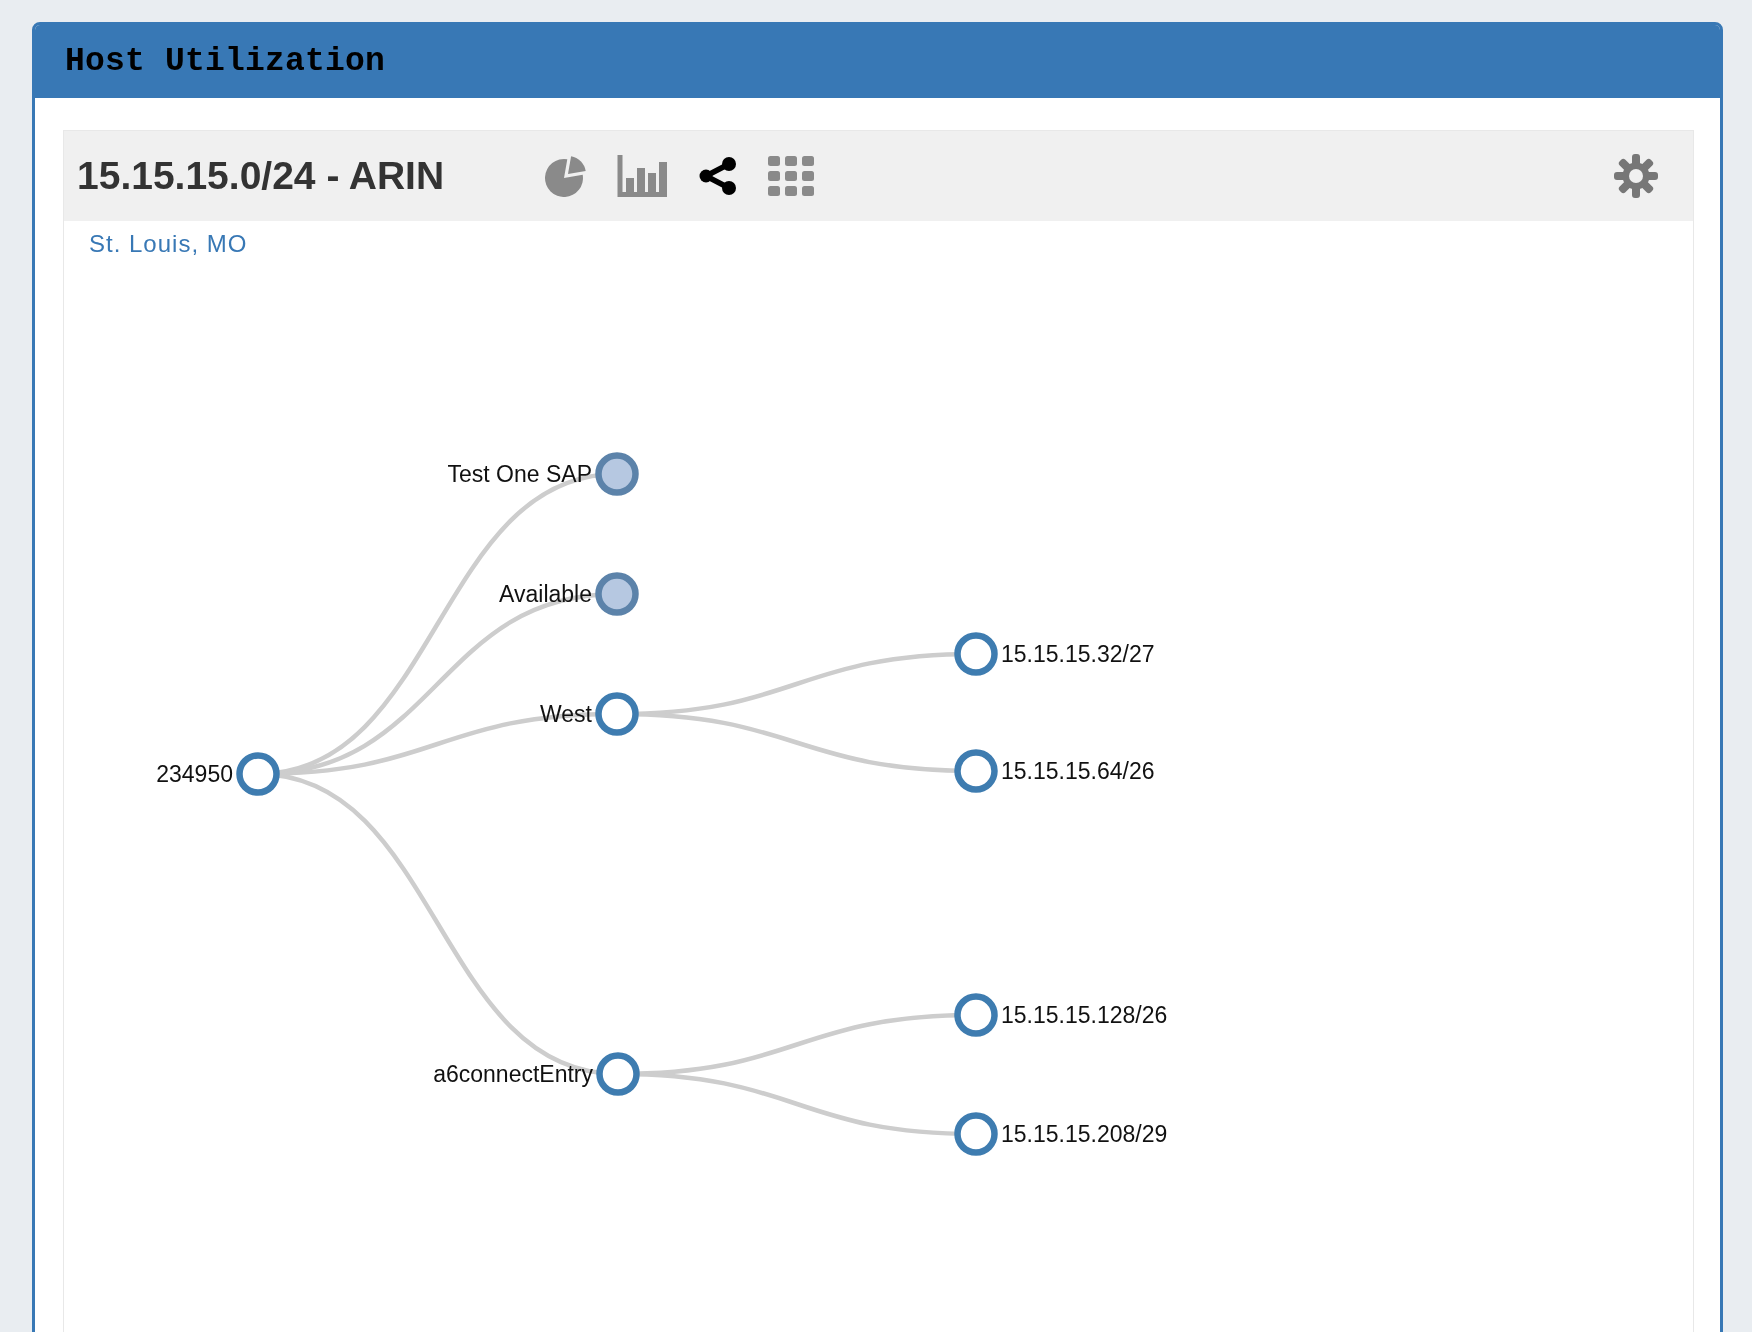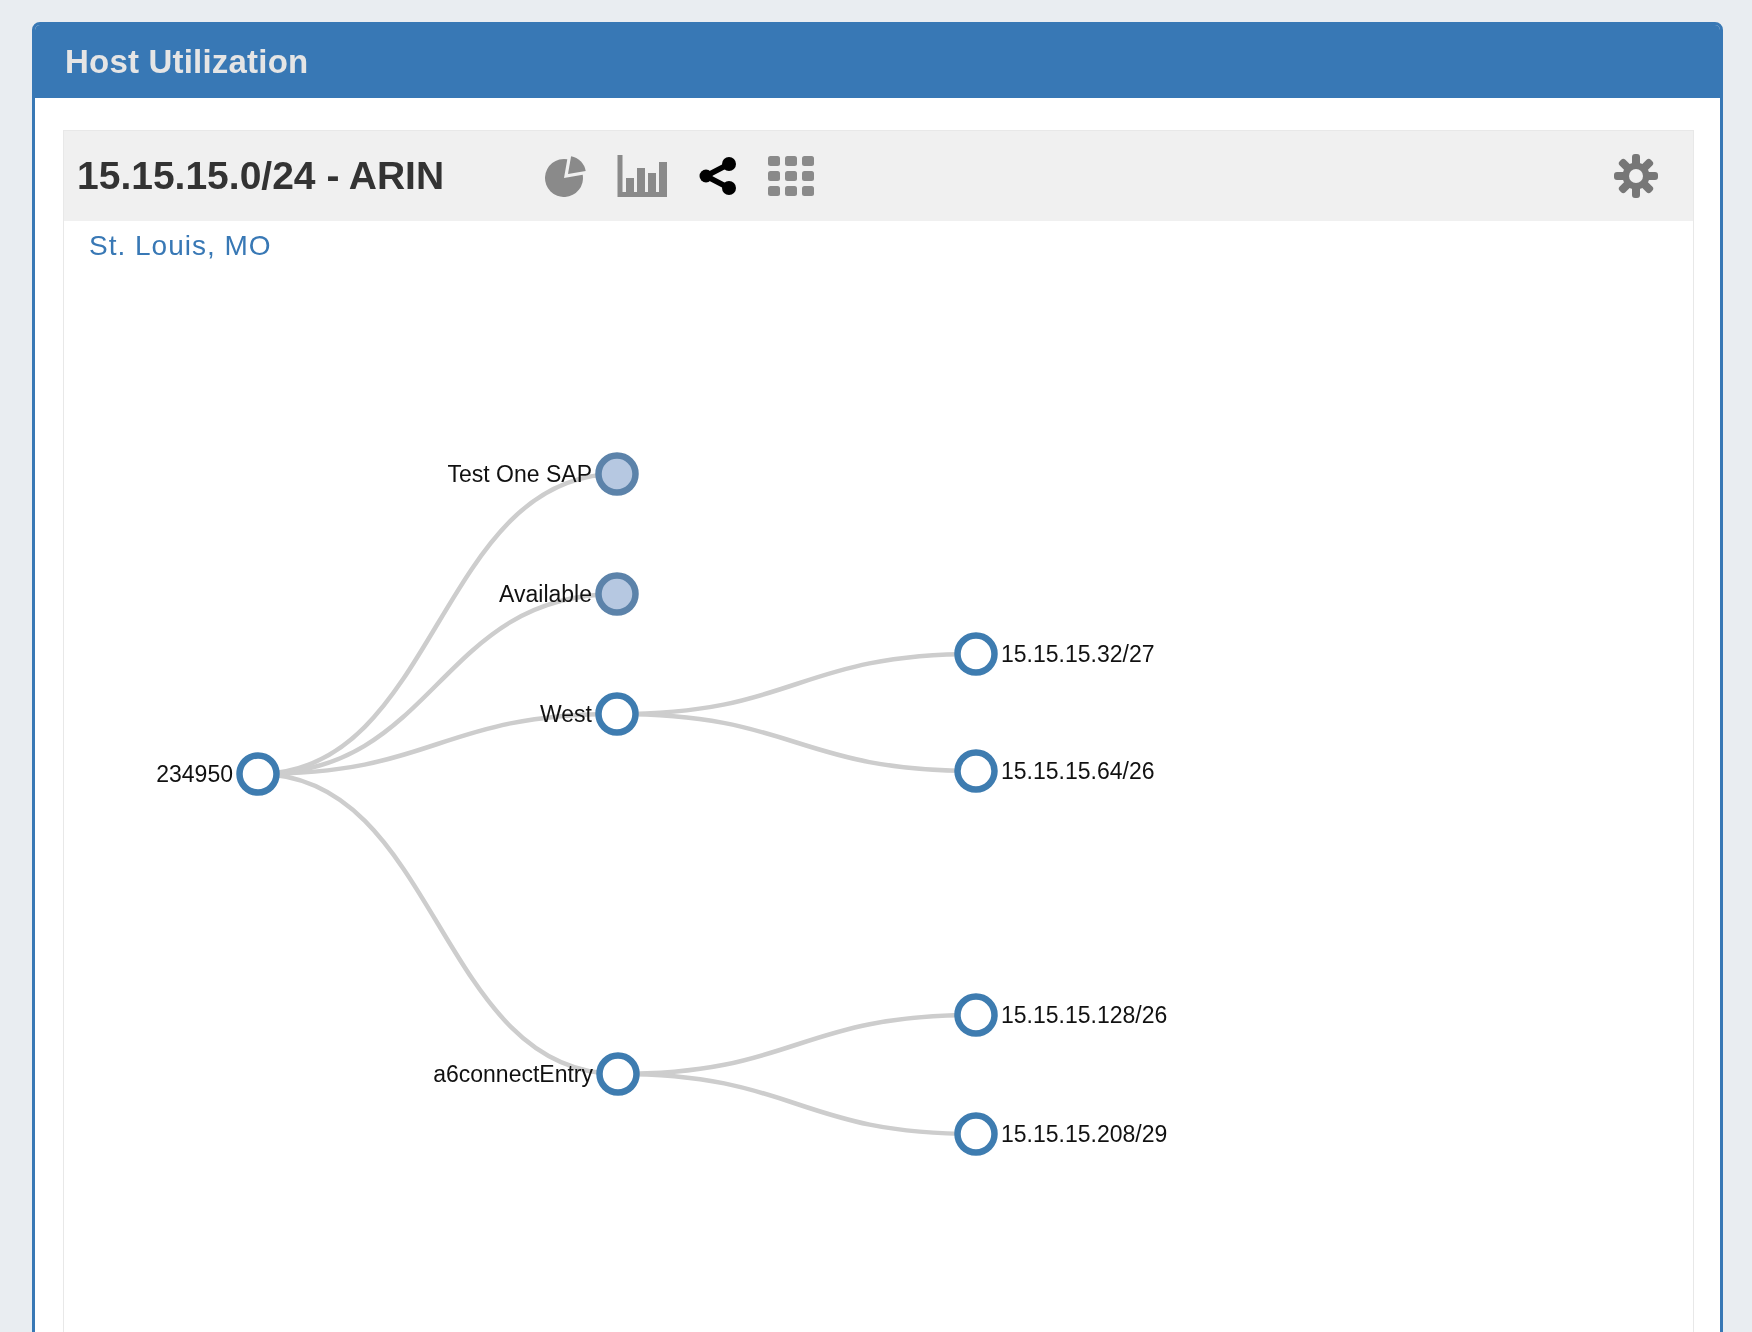--- a/index.html
+++ b/index.html
@@ -12,41 +12,41 @@
     position:absolute;left:32px;top:22px;width:1691px;height:1400px;
     box-sizing:border-box;background:#fff;
     border:3px solid var(--accent-blue,#3878b5);
     border-radius:8px 8px 0 0;
   }
   .panel-header{
     height:73px;background:var(--accent-blue,#3878b5);
     border-radius:5px 5px 0 0;
     display:flex;align-items:center;padding-left:30px;
   }
-  .panel-title{color:#e5e5e5;font-size:33px;font-weight:700;letter-spacing:.2px;}
+  .panel-title{color:#000000;font-size:33px;font-weight:700;letter-spacing:.2px;font-family:Liberation Mono, monospace;}
   .card{
     position:absolute;left:28px;top:105px;width:1631px;height:1260px;
     box-sizing:border-box;border:1px solid #e8e8e8;background:#fff;
   }
   .card-header{
     height:90px;background:var(--card-header-background,#f0f0f0);
     display:flex;align-items:center;padding:0 34px 0 13px;box-sizing:border-box;
   }
   .card-title{font-size:39px;font-weight:700;color:#333;white-space:nowrap;}
   .view-icons{display:flex;align-items:center;gap:30px;margin-left:100px;}
   .view-icon{display:flex;align-items:center;cursor:pointer;}
   .view-icon svg .ink{fill:var(--icon-gray,#8a8a8a);}
   .view-icon svg .stroke-ink{stroke:var(--icon-gray,#8a8a8a);fill:none;}
   .view-icon.active svg .ink{fill:var(--active-icon,#000);}
   .view-icon.active svg .stroke-ink{stroke:var(--active-icon,#000);}
   .gear-btn{margin-left:auto;cursor:pointer;display:flex;align-items:center;}
   .card-body{position:relative;height:1169px;}
   .location-link{
     display:inline-block;margin:9px 0 4px 25px;
-    color:var(--link-text,#3878b5);font-size:28px;letter-spacing:1px;
+    color:var(--link-text,#3878b5);font-size:24px;letter-spacing:1px;
     text-decoration:none;cursor:pointer;
   }
   .tree-svg{position:absolute;left:0;top:0;width:1631px;height:1120px;}
   .tree-link{fill:none;stroke:var(--tree-link,#cdcdcd);stroke-width:4.5px;}
   .tree-node{fill:var(--node-fill,#fff);stroke:var(--node-stroke,#3e7cb0);stroke-width:6.5px;cursor:pointer;}
   .tree-node.filled{fill:var(--node-filled-fill,#b6c8e1);stroke:var(--node-filled-stroke,#5c83aa);}
   .tree-label{font-size:23px;fill:#111;font-family:"Liberation Sans","DejaVu Sans",sans-serif;}
 </style>
 </head>
 <body>

